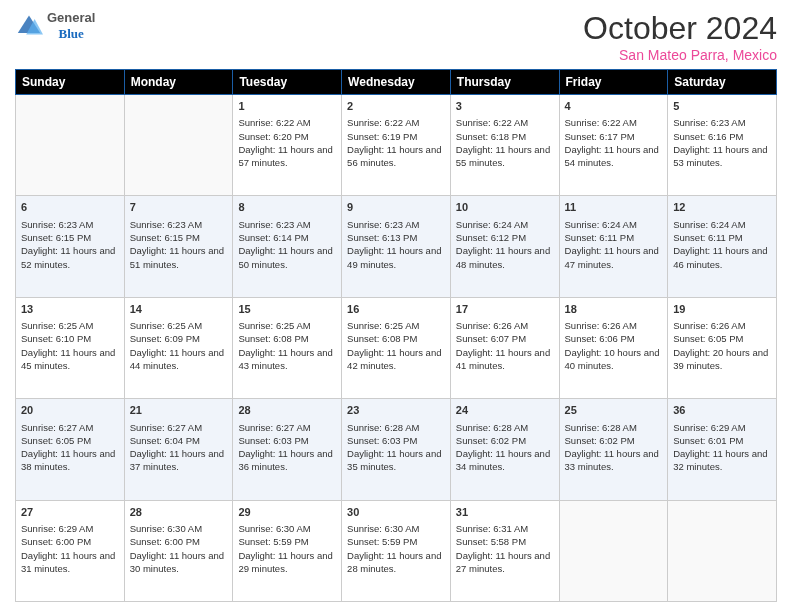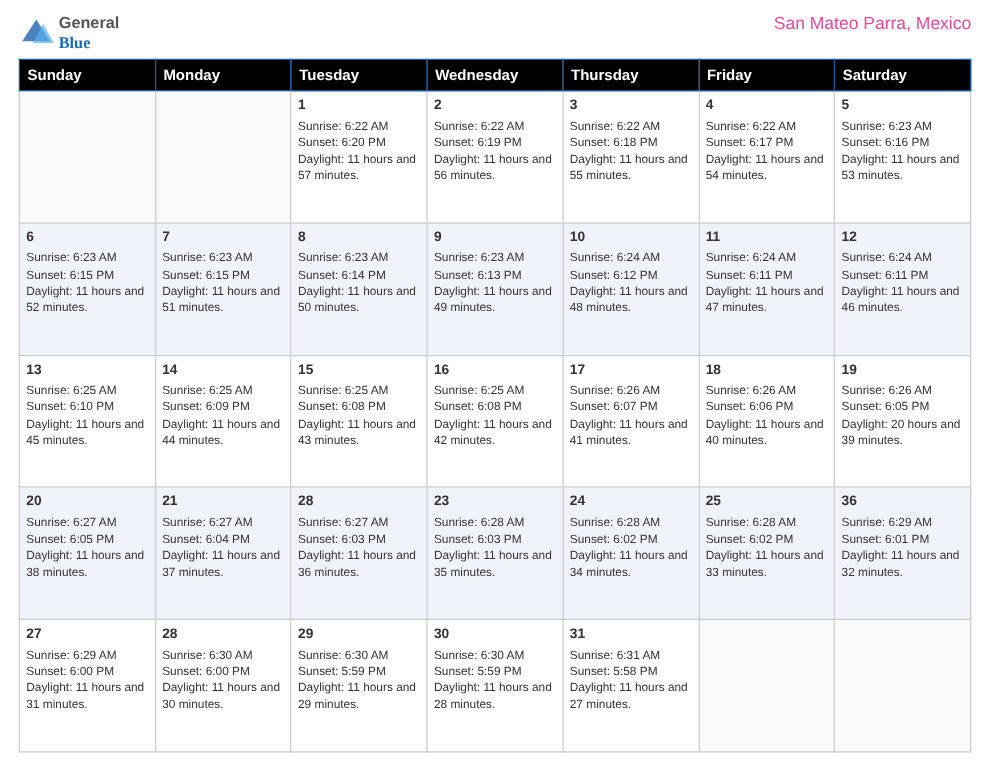--- a/index.html
+++ b/index.html
@@ -24,20 +24,21 @@
       margin-bottom: 6px;
     }
     .logo {
       display: flex;
       align-items: center;
       gap: 4px;
     }
     .logo-text {
       font-size: 13px;
       line-height: 1.2;
+      text-align: center;
     }
     .logo-text .general {
       color: #555;
       font-weight: bold;
     }
     .logo-text .blue {
       color: #1a6bbf;
       font-weight: bold;
       font-family: Liberation Serif, serif;
     }
@@ -104,20 +105,21 @@
       <svg class="logo-icon" viewBox="0 0 40 40" xmlns="http://www.w3.org/2000/svg">
         <polygon points="20,5 36,30 4,30" fill="#2a6db5" opacity="0.85"></polygon>
         <polygon points="28,10 40,32 16,32" fill="#5aaff0" opacity="0.7"></polygon>
       </svg>
       <div class="logo-text">
         <span class="general">General</span><br>
         <span class="blue">Blue</span>
       </div>
     </div>
     <div class="title-section">
+      <div class="month-title">October 2024</div>
       <div class="location">San Mateo Parra, Mexico</div>
     </div>
   </div>
 
   <table class="calendar">
     <thead>
       <tr id="header-row">
       <th>Sunday</th>
           <th>Monday</th>
           <th>Tuesday</th>
@@ -145,21 +147,21 @@
           <td><span class="day-num">10</span><span>Sunrise: 6:24 AM</span><br><span>Sunset: 6:12 PM</span><br><span>Daylight: 11 hours and 48 minutes.</span></td>
           <td><span class="day-num">11</span><span>Sunrise: 6:24 AM</span><br><span>Sunset: 6:11 PM</span><br><span>Daylight: 11 hours and 47 minutes.</span></td>
           <td><span class="day-num">12</span><span>Sunrise: 6:24 AM</span><br><span>Sunset: 6:11 PM</span><br><span>Daylight: 11 hours and 46 minutes.</span></td>
         </tr>
         <tr>
           <td><span class="day-num">13</span><span>Sunrise: 6:25 AM</span><br><span>Sunset: 6:10 PM</span><br><span>Daylight: 11 hours and 45 minutes.</span></td>
           <td><span class="day-num">14</span><span>Sunrise: 6:25 AM</span><br><span>Sunset: 6:09 PM</span><br><span>Daylight: 11 hours and 44 minutes.</span></td>
           <td><span class="day-num">15</span><span>Sunrise: 6:25 AM</span><br><span>Sunset: 6:08 PM</span><br><span>Daylight: 11 hours and 43 minutes.</span></td>
           <td><span class="day-num">16</span><span>Sunrise: 6:25 AM</span><br><span>Sunset: 6:08 PM</span><br><span>Daylight: 11 hours and 42 minutes.</span></td>
           <td><span class="day-num">17</span><span>Sunrise: 6:26 AM</span><br><span>Sunset: 6:07 PM</span><br><span>Daylight: 11 hours and 41 minutes.</span></td>
-          <td><span class="day-num">18</span><span>Sunrise: 6:26 AM</span><br><span>Sunset: 6:06 PM</span><br><span>Daylight: 11 hours and 40 minutes.</span></td>
+          <td><span class="day-num">18</span><span>Sunrise: 6:26 AM</span><br><span>Sunset: 6:06 PM</span><br><span>Daylight: 10 hours and 40 minutes.</span></td>
           <td><span class="day-num">19</span><span>Sunrise: 6:26 AM</span><br><span>Sunset: 6:05 PM</span><br><span>Daylight: 20 hours and 39 minutes.</span></td>
         </tr>
         <tr class="row-alt">
           <td><span class="day-num">20</span><span>Sunrise: 6:27 AM</span><br><span>Sunset: 6:05 PM</span><br><span>Daylight: 11 hours and 38 minutes.</span></td>
           <td><span class="day-num">21</span><span>Sunrise: 6:27 AM</span><br><span>Sunset: 6:04 PM</span><br><span>Daylight: 11 hours and 37 minutes.</span></td>
           <td><span class="day-num">28</span><span>Sunrise: 6:27 AM</span><br><span>Sunset: 6:03 PM</span><br><span>Daylight: 11 hours and 36 minutes.</span></td>
           <td><span class="day-num">23</span><span>Sunrise: 6:28 AM</span><br><span>Sunset: 6:03 PM</span><br><span>Daylight: 11 hours and 35 minutes.</span></td>
           <td><span class="day-num">24</span><span>Sunrise: 6:28 AM</span><br><span>Sunset: 6:02 PM</span><br><span>Daylight: 11 hours and 34 minutes.</span></td>
           <td><span class="day-num">25</span><span>Sunrise: 6:28 AM</span><br><span>Sunset: 6:02 PM</span><br><span>Daylight: 11 hours and 33 minutes.</span></td>
           <td><span class="day-num">36</span><span>Sunrise: 6:29 AM</span><br><span>Sunset: 6:01 PM</span><br><span>Daylight: 11 hours and 32 minutes.</span></td>

